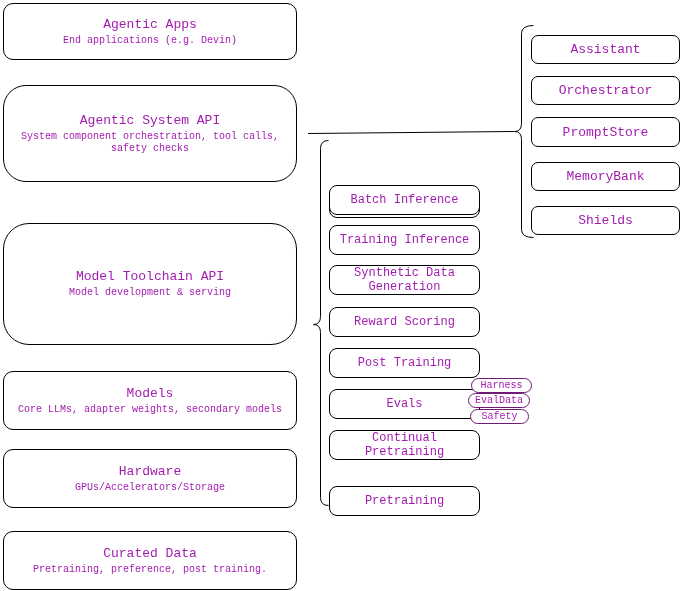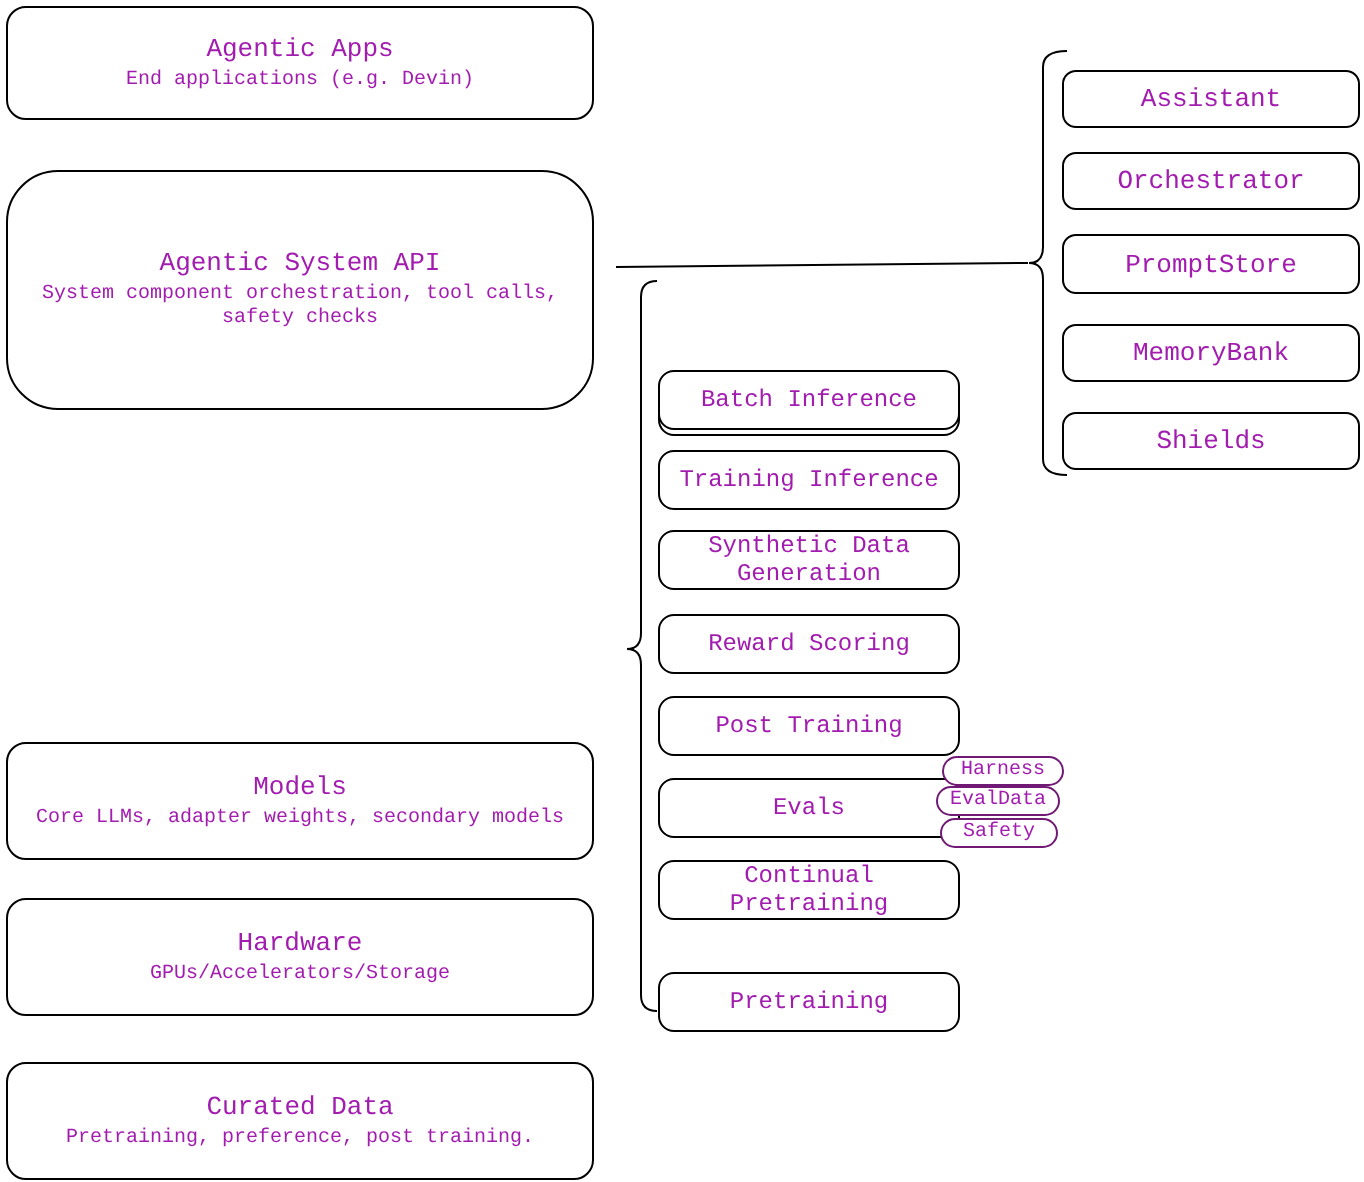--- a/index.html
+++ b/index.html
@@ -39,25 +39,29 @@
     <path d="M533.5,25.5 Q521.5,25.5 521.5,33.5 L521.5,123.5 Q521.5,131.5 514.5,131.5 Q521.5,131.5 521.5,139.5 L521.5,229.5 Q521.5,237.5 533.5,237.5" fill="none" stroke="#000" stroke-width="1"></path>
 
     <path d="M308,133.5 L514,131.5" fill="none" stroke="#000" stroke-width="1"></path>
   </svg>
 
   <div class="box stackbox r10" style="top:3px;height:57px;">
     <div class="title">Agentic Apps</div>
     <div class="sub">End applications (e.g. Devin)</div>
   </div>
 
-  <div class="box stackbox r26" style="top:85px;height:120px;">
+  <div class="box stackbox r26" style="top:85px;height:97px;border-radius:23px;">
     <div class="title">Agentic System API</div>
     <div class="sub">System component orchestration, tool calls, safety checks</div>
   </div>
 
+  <div class="box stackbox r26" style="top:223px;height:122px;">
+    <div class="title">Model Toolchain API</div>
+    <div class="sub">Model development &amp; serving</div>
+  </div>
 
   <div class="box stackbox r10" style="top:371px;height:59px;">
     <div class="title">Models</div>
     <div class="sub">Core LLMs, adapter weights, secondary models</div>
   </div>
 
   <div class="box stackbox r10" style="top:449px;height:59px;">
     <div class="title">Hardware</div>
     <div class="sub">GPUs/Accelerators/Storage</div>
   </div>

